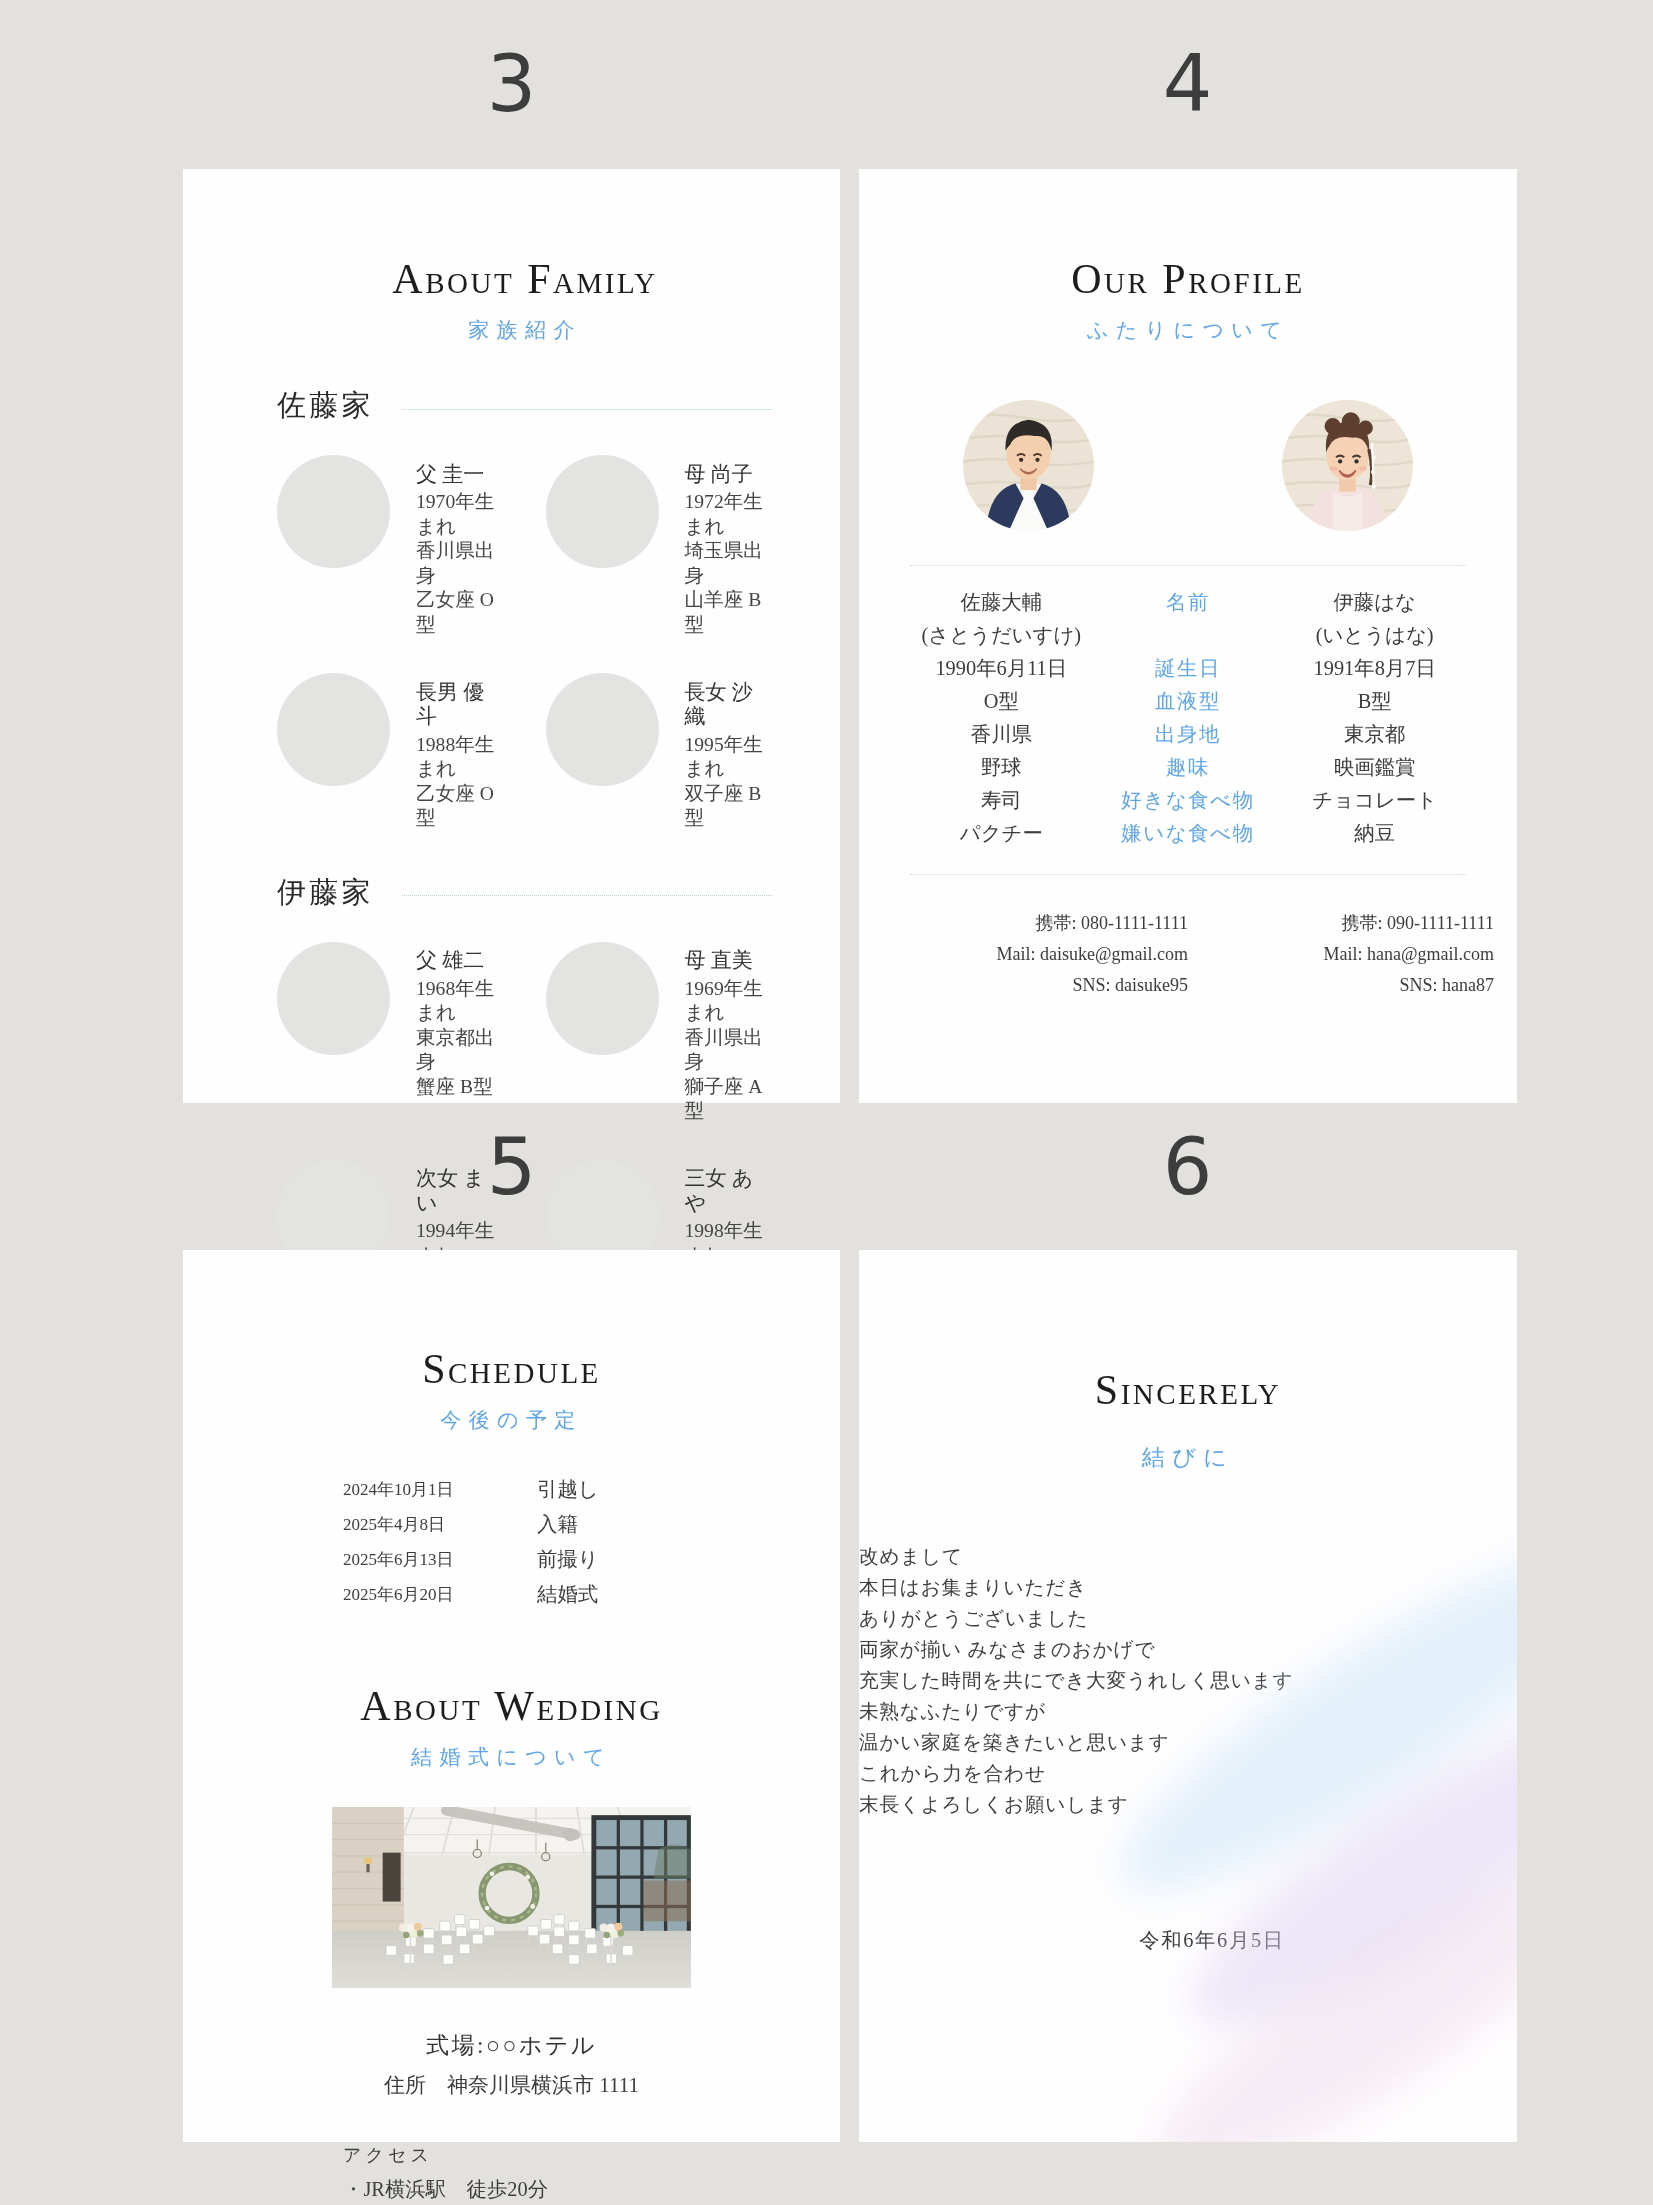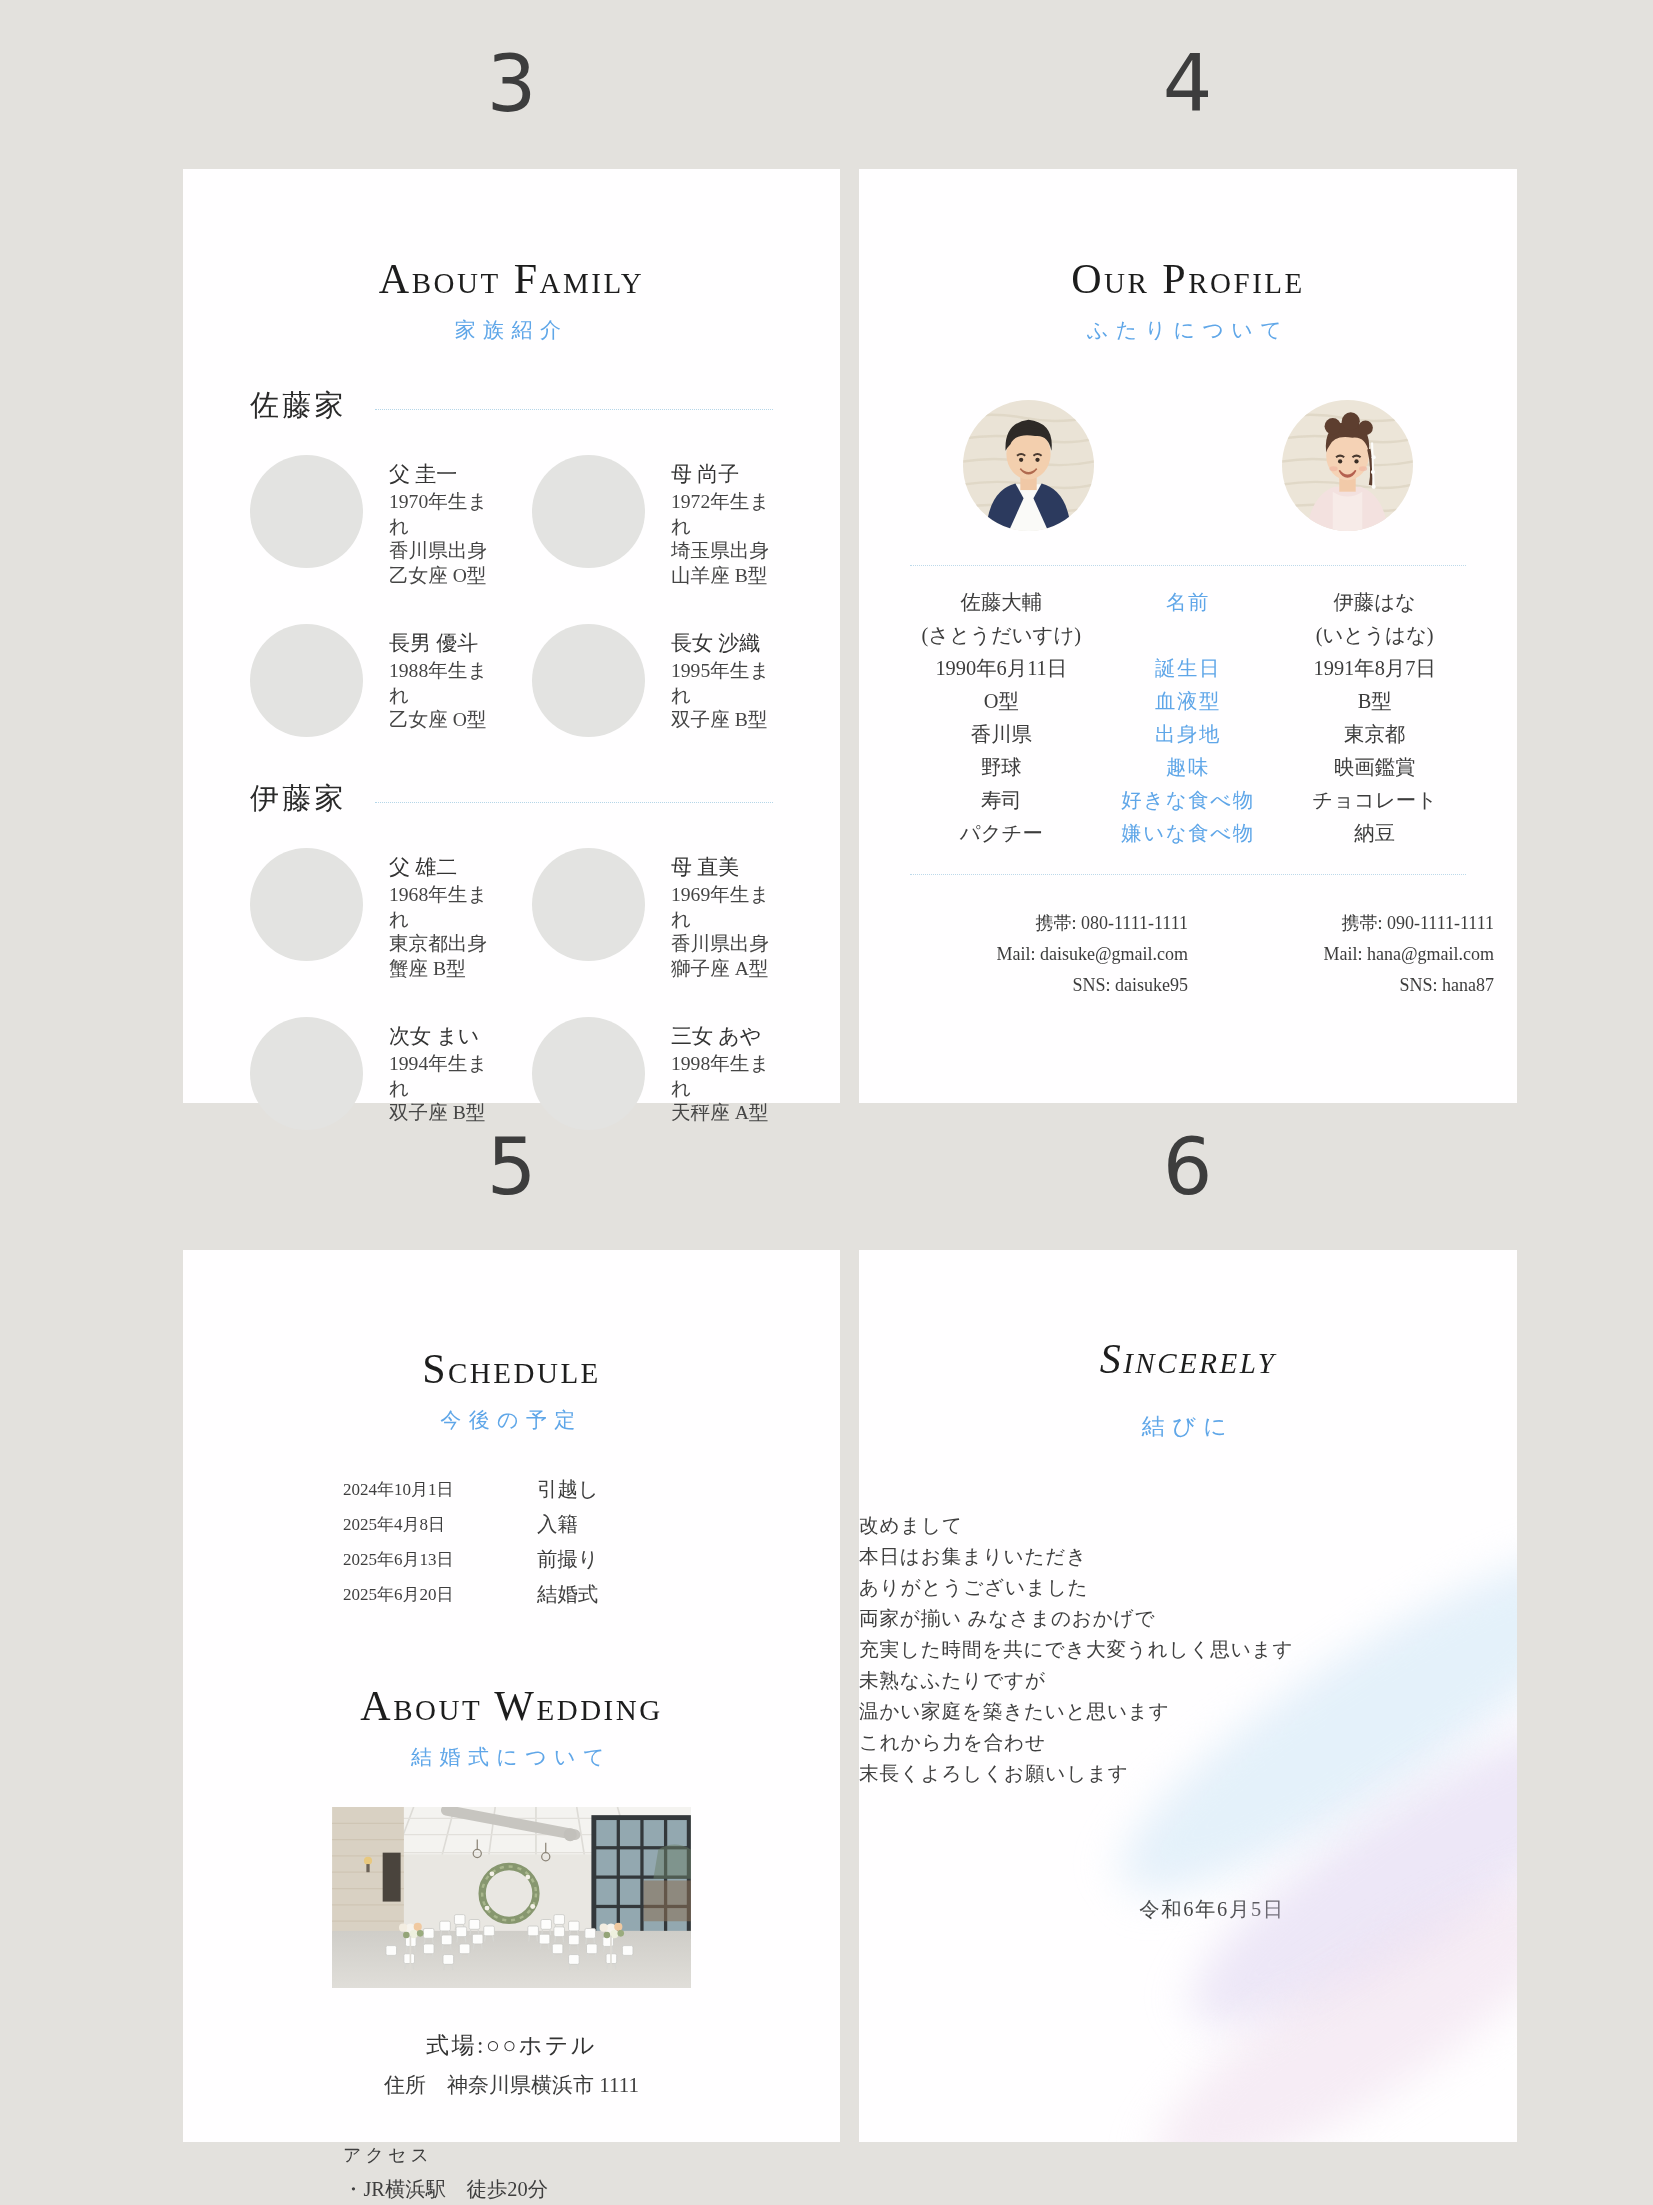--- a/index.html
+++ b/index.html
@@ -8,21 +8,21 @@
   .canvas { position:relative; width:1654px; height:2205px; background:#e3e1dd;
             font-family:"Liberation Serif","DejaVu Serif",serif; overflow:hidden; }
 
   .num { position:absolute; width:657px; text-align:center;
          font-family:"DejaVu Sans","Liberation Sans",sans-serif;
          font-size:78px; color:#3d3d3d; }
   .num-3 { left:183px; top:39px; } .num-4 { left:859px; top:39px; }
   .num-5 { left:183px; top:1122px; } .num-6 { left:859px; top:1122px; }
 
   .card { position:absolute; background:#fffeff; }
-  .card-3 { left:183px; top:169px; width:657px; height:934px; }
+  .card-3 { left:183px; top:169px; width:657px; height:934px;padding-left:27px; }
   .card-4 { left:859px; top:169px; width:658px; height:934px; }
   .card-5 { left:183px; top:1250px; width:657px; height:892px; }
   .card-6 { left:859px; top:1250px; width:658px; height:892px; overflow:hidden; }
 
   .doc-title { text-align:center; font-variant:small-caps; font-weight:400;
                font-size:42px; letter-spacing:2.5px; color:var(--ink); }
   .doc-sub { text-align:center; font-size:21px; letter-spacing:7.4px;
              color:var(--accent); margin-top:13px; }
 
   
@@ -61,21 +61,21 @@
   .s-event { font-size:20.4px; color:#3e3e3e; align-self:center; }
   .c5-title2 { margin-top:70px; }
   .venue-photo { display:block; width:359px; height:181px; margin:36px auto 0; }
   .venue-line1 { text-align:center; margin-top:42px; font-size:23px; letter-spacing:2.5px; color:#333; }
   .venue-line2 { text-align:center; margin-top:9.8px; font-size:21px; color:#3c3c3c; }
   .access { margin:44px 0 0 160px; color:#3e3e3e; }
   .access-label { font-size:18px; letter-spacing:4.1px; margin-bottom:8.2px; }
   .access-line { font-size:20.4px; line-height:29px; }
 
   
-  .c6-title { margin-top:85px;font-style:italic; }
+  .c6-title { margin-top:116px; }
   .c6-sub { margin-top:28px; font-size:23px; }
   .message { margin-top:68px; text-align:left; font-size:19.6px; color:var(--body); letter-spacing:0.8px; }
   .msg-line { line-height:31px; }
   .c6-date { text-align:center; margin-top:106px; font-size:20.4px; color:#3c3c3c; letter-spacing:1.6px;margin-left:48px; }
   .wc { position:absolute; border-radius:50%; filter:blur(21px); transform:rotate(-33deg); }
   .wc1 { width:588px; height:139px; right:-147px; bottom:351px; background:rgba(205,230,245,.55); }
   .wc2 { width:539px; height:139px; right:-172px; bottom:204px; background:rgba(214,204,238,.45); }
   .wc3 { width:506px; height:131px; right:-106px; bottom:49px;  background:rgba(236,215,233,.45); }
 </style>
 </head>

